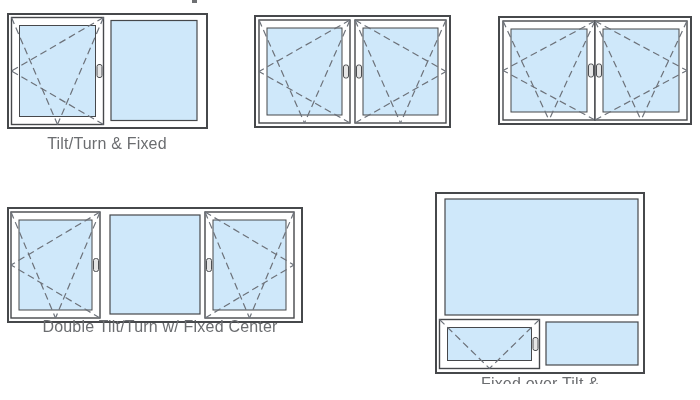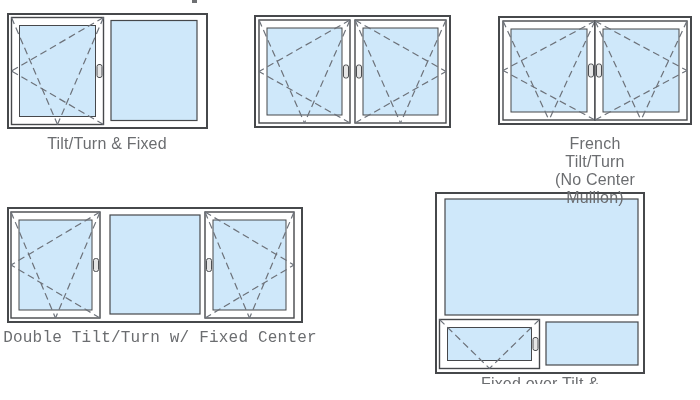--- a/index.html
+++ b/index.html
@@ -108,19 +108,17 @@
         <rect x="439.5" y="319.5" width="100" height="49" fill="#ffffff" stroke="#46484b" stroke-width="1.4"></rect>
         <rect x="447.5" y="327.5" width="84" height="33" fill="#cfe8fa" stroke="#46484b" stroke-width="1"></rect>
         <line x1="439.5" y1="319.5" x2="489.5" y2="368.5" stroke="#6d727a" stroke-width="1.2" stroke-dasharray="7 4"></line>
         <line x1="539.5" y1="319.5" x2="489.5" y2="368.5" stroke="#6d727a" stroke-width="1.2" stroke-dasharray="7 4"></line>
         <rect x="533" y="337.5" width="5" height="13" rx="2" fill="#e6e6e6" stroke="#4d4f52" stroke-width="1"></rect>
         <rect x="546" y="322" width="92" height="43" fill="#cfe8fa" stroke="#46484b" stroke-width="1.2"></rect>
       </g>
     </svg>
 
   <div class="caption" style="left: 107px; top: 135px; color: rgb(107, 109, 112);">Tilt/Turn &amp; Fixed</div>
-  <div class="caption" style="left: 595px; top: 135px; color: rgb(107, 109, 112);">French Tilt/Turn
-(No Center Mullion)</div>
-  <div class="caption" style="left: 160px; top: 330px; color: rgb(107, 109, 112); font-family: Liberation Mono, monospace;">Double Tilt/Turn w/ Fixed Center</div>
+  <div class="caption" style="left: 160px; top: 318px; color: rgb(107, 109, 112);">Double Tilt/Turn w/ Fixed Center</div>
   <div class="caption" style="left: 540px; top: 375px; color: rgb(107, 109, 112);">Fixed over Tilt &amp; Fixed</div>
 
   <div id="artifact" style="left: 192px; top: 0px; width: 5px; height: 3px;"></div>
 </div>
 
 </body></html>

